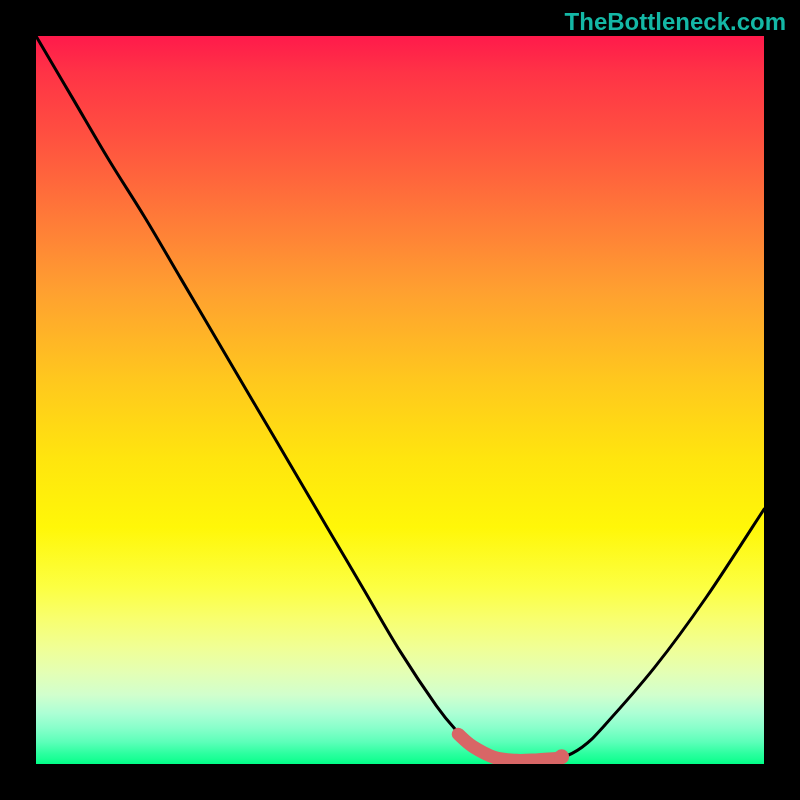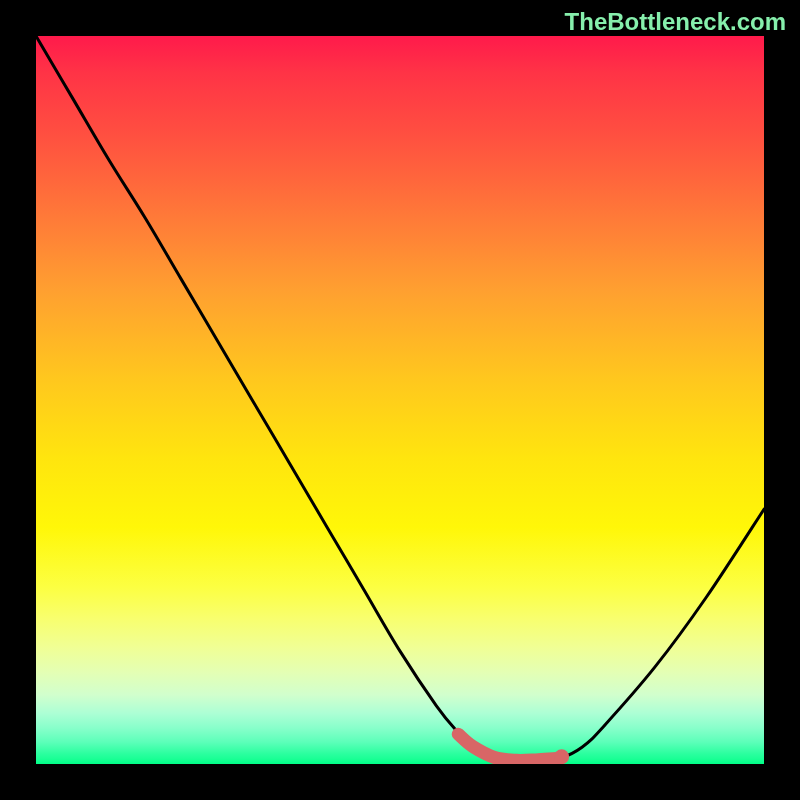--- a/index.html
+++ b/index.html
@@ -53,21 +53,21 @@
     position: absolute;
     inset: 0;
   }
   .watermark {
     position: absolute;
     top: 8px;
     right: 14px;
     font-family: Arial, Helvetica, sans-serif;
     font-size: 24px;
     font-weight: 600;
-    color: #86efac;
+    color: #14b8a6;
     letter-spacing: 0;
     user-select: none;
   }
 </style>
 </head>
 <body>
 
 <div class="chart-container">
   <div class="watermark">TheBottleneck.com</div>
   <div class="plot-area">

